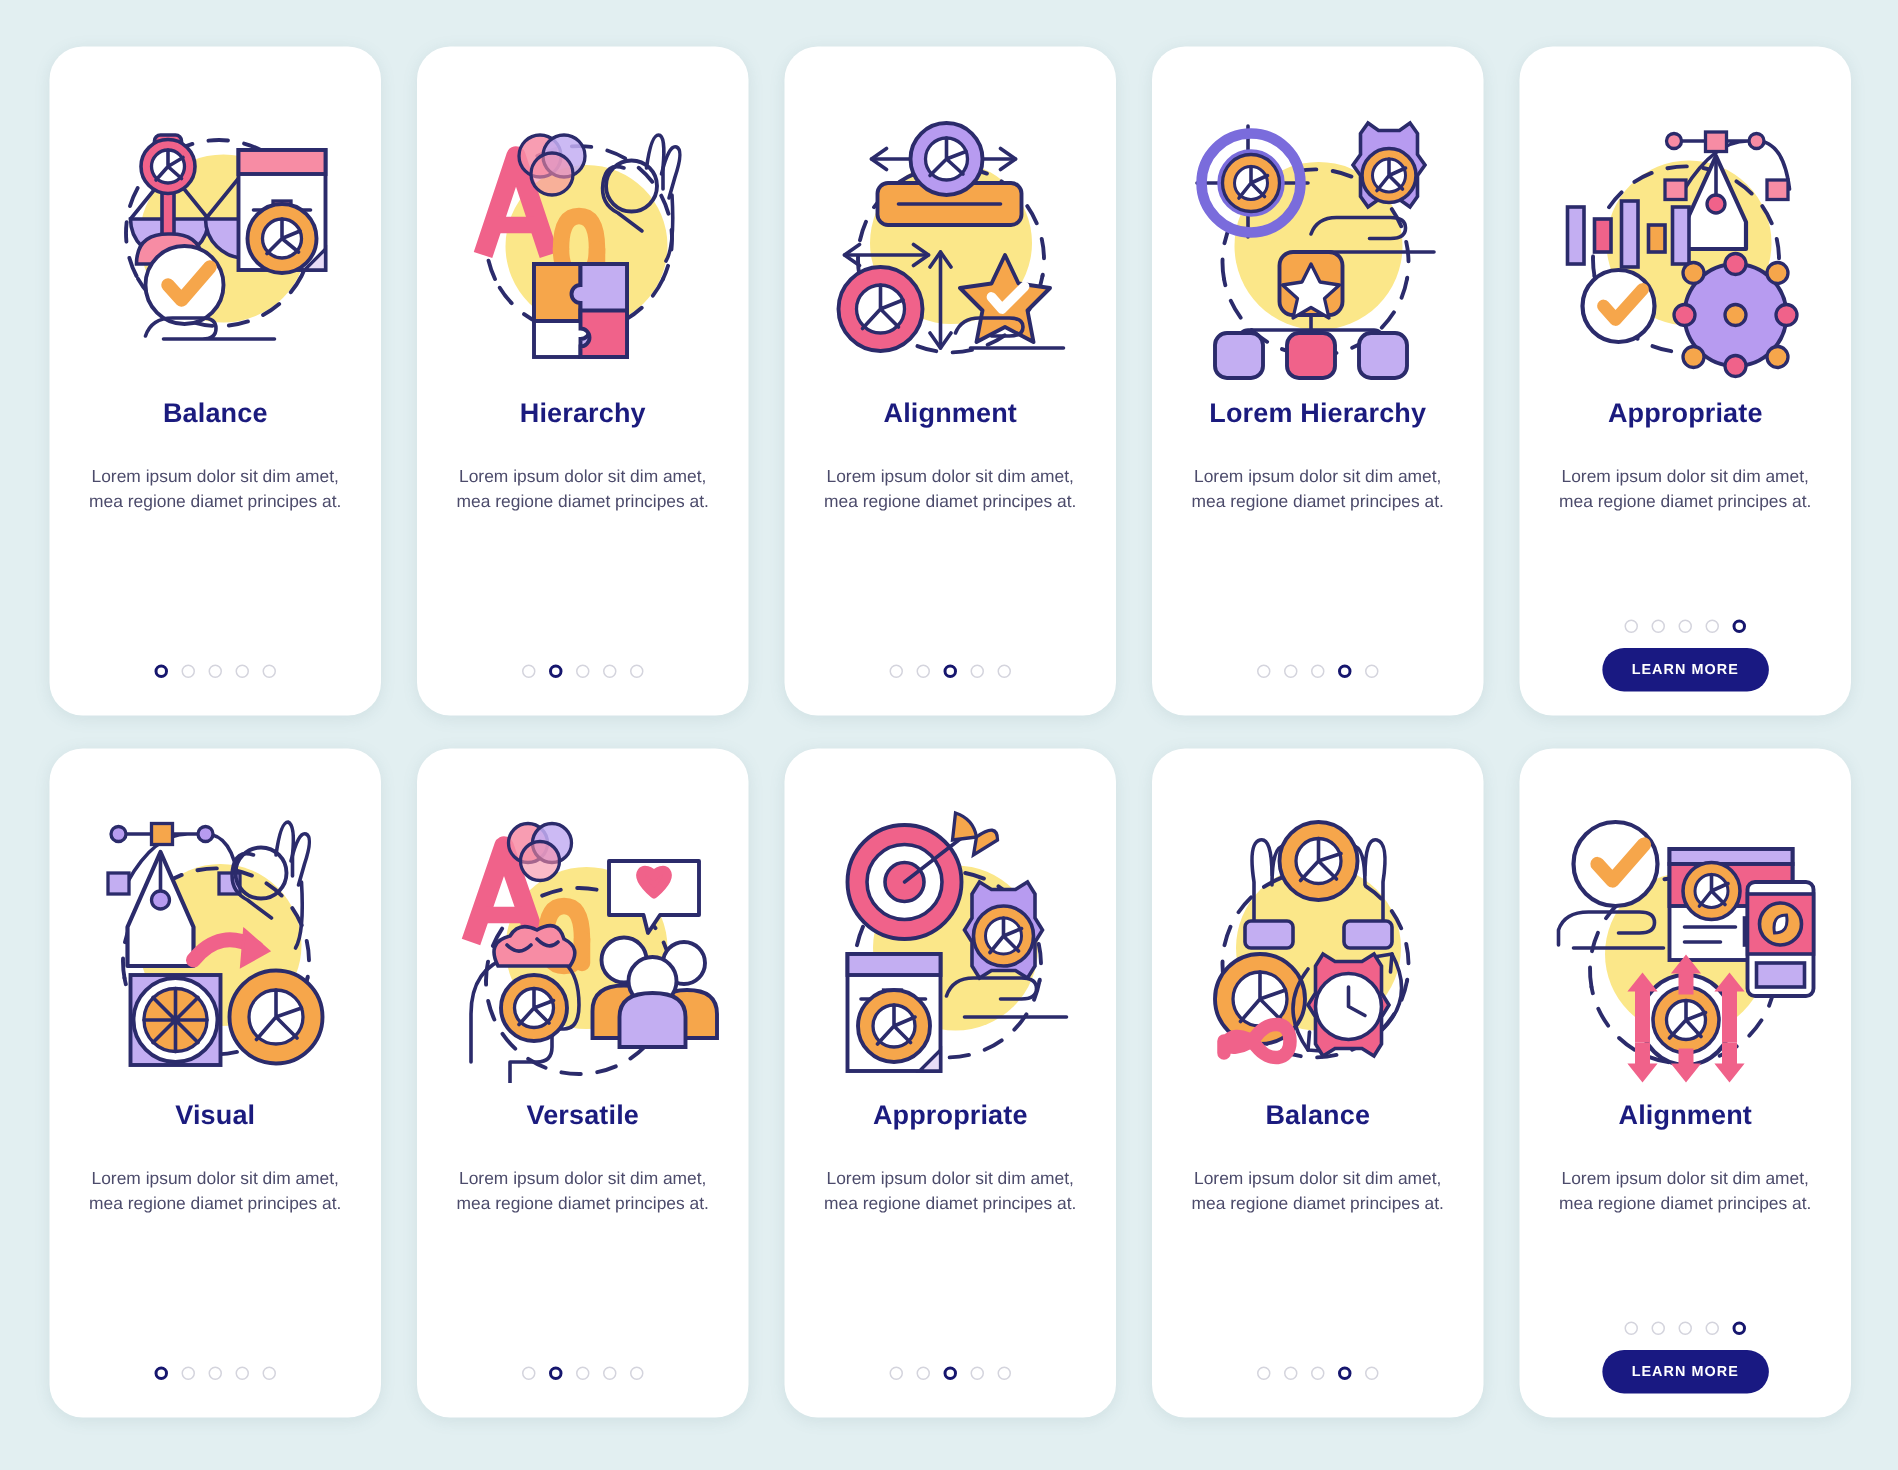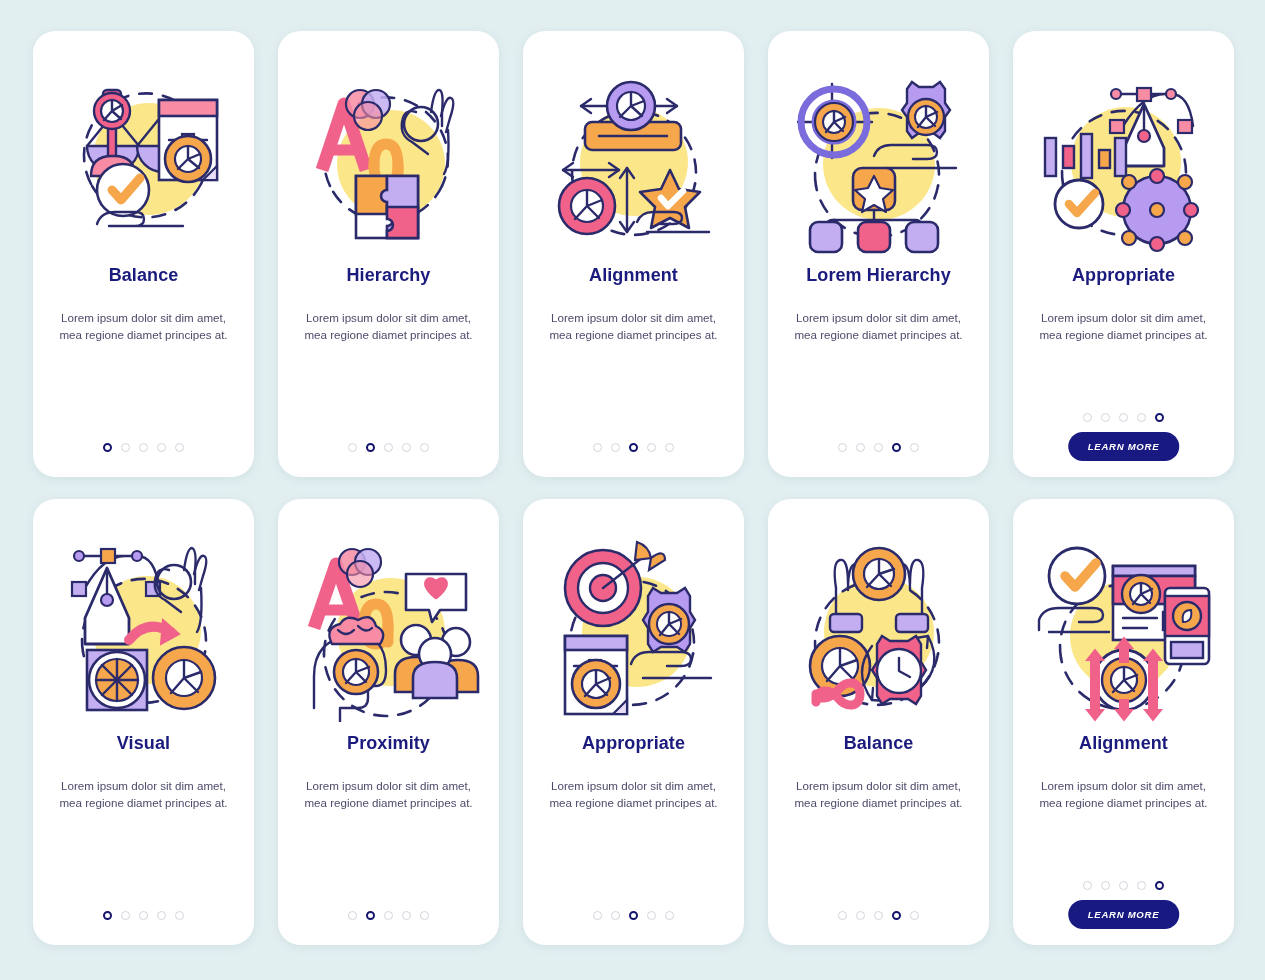--- a/index.html
+++ b/index.html
@@ -72,21 +72,20 @@
     background:#191982;
     color:#ffffff;
     font-size:9.6px;
     font-weight:bold;
     letter-spacing:.7px;
     padding:9px 20px;
     border:none;
     border-radius:999px;
     cursor:pointer;
     white-space:nowrap;
-    font-style:italic;
   }
   .ln2{fill:none;stroke:#2b2b6b;stroke-width:2.4;stroke-linecap:round;stroke-linejoin:round;}
   .dash{fill:none;stroke:#2b2b6b;stroke-width:2.6;stroke-linecap:round;stroke-dasharray:13 11;}
 </style>
 </head>
 <body>
 
 <div class="grid">
     <div class="card">
       <div class="illus">
@@ -341,21 +340,21 @@
     <circle cx="139" cy="122" r="16" fill="#ffffff" stroke="#2b2b6b" stroke-width="2.6"></circle>
     <path d="M117 166 v-20 q0-16 22-16 q22 0 22 16 v20z" fill="#c3aef2" stroke="#2b2b6b" stroke-width="2.6"></path>
     <path class="ln2" d="M18 176 V144 q0-36 36-40 q36 -4 36 34 q0 16 -10 16 h-8 v12 q0 10 -10 10 h-18 v20"></path>
     <path d="M36 112 q-8 -16 8 -20 q6 -10 18 -4 q14 -8 18 6 q12 6 4 18z" fill="#f78ca4" stroke="#2b2b6b" stroke-width="2.4"></path>
     <path class="ln2" d="M42 98 q8 8 16 0 M62 94 q8 8 14 2"></path>
     <circle cx="60" cy="140" r="22" fill="#f6a64b" stroke="#2b2b6b" stroke-width="2.6"></circle>
     <circle cx="60" cy="140" r="13" fill="#ffffff" stroke="#2b2b6b" stroke-width="2.2"></circle>
     <path class="ln2" d="M60 140 L60 127 M60 140 L73 135 M60 140 L50 151 M60 140 L70 150"></path>
   </svg>
       </div>
-      <div class="title">Proximity</div>
+      <div class="title">Versatile</div>
       <div class="desc">Lorem ipsum dolor sit dim amet, mea regione diamet principes at.</div>
       <div class="dots">
         <span class="dot"></span>
         <span class="dot active"></span>
         <span class="dot"></span>
         <span class="dot"></span>
         <span class="dot"></span>
       </div>
     </div>
     <div class="card">

